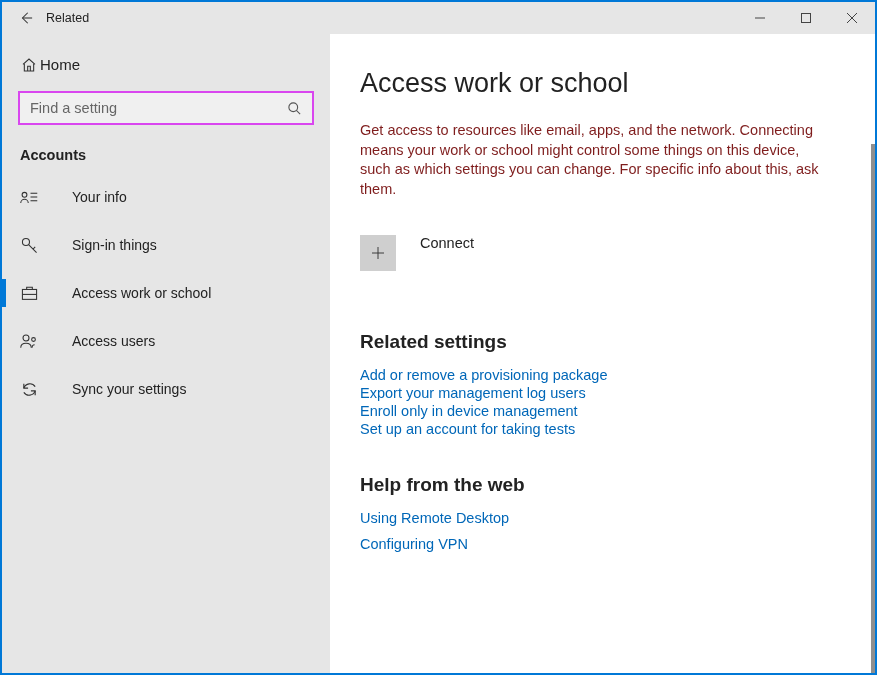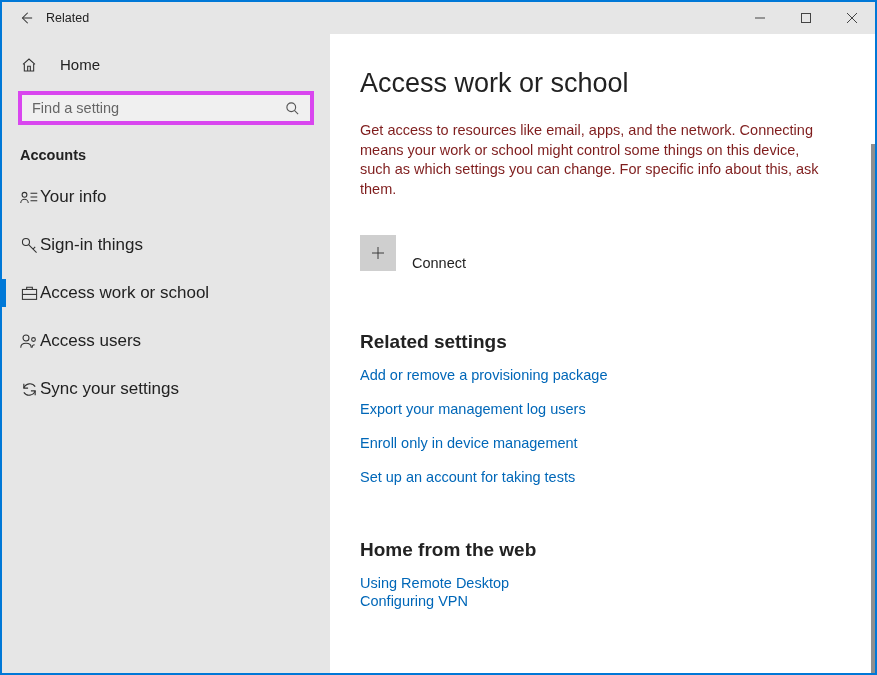--- a/index.html
+++ b/index.html
@@ -13,58 +13,58 @@
   }
   .titlebar .back { width: 28px; display:flex; align-items:center; justify-content:center; color:#333; }
   .titlebar .title { font-size: 12.5px; color: #222; margin-left: 6px; }
   .titlebar .win-controls { margin-left: auto; display:flex; }
   .win-btn { width: 46px; height: 32px; display:flex; align-items:center; justify-content:center; color:#444; }
   .win-btn svg { width: 10px; height: 10px; }
   .body { flex: 1; display: flex; overflow: hidden; }
   .sidebar {
     width: 328px; background: #e6e6e6; padding: 16px 16px 0 16px; display:flex; flex-direction:column;
   }
-  .home-row { display:flex; align-items:center; gap: 22px; padding: 6px 0 18px 2px; }
+  .home-row { display:flex; align-items:center; gap: 2px; padding: 6px 0 18px 2px; }
   .home-row .icon { width: 18px; display:flex; justify-content:center; color:#333; }
   .home-row .label { font-size: 15px; color:#222; }
   .search-box {
-    height: 34px; border: 4px solid #d946ef; background: #f0f0f0; display:flex; align-items:center;
+    height: 34px; border: 2px solid #d946ef; background: #f0f0f0; display:flex; align-items:center;
     padding: 0 10px; margin-bottom: 22px;
   }
   .search-box input {
     flex:1; border:none; outline:none; background:transparent; font-size: 14.5px; color:#333;
   }
   .search-box input::placeholder { color:#666; }
   .search-box .icon { color:#555; }
   .category-heading { font-size: 14.5px; font-weight:600; color:#222; margin-bottom: 12px; padding-left:2px; }
   .nav-item {
-    display:flex; align-items:center; gap: 2px; height: 44px; padding: 0 4px 0 2px;
-    font-size: 17px; color:#222; position: relative; cursor: default; text-align: center;
+    display:flex; align-items:center; gap: 34px; height: 44px; padding: 0 4px 0 2px;
+    font-size: 14px; color:#222; position: relative; cursor: default; text-align: center;
   }
   .nav-item .icon { width: 18px; display:flex; justify-content:center; color:#333; }
   .nav-item.selected::before {
     content:""; position:absolute; left:-16px; top:8px; bottom:8px; width:4px; background:#0078d7;
   }
   .nav-list { display:flex; flex-direction:column; gap: 4px; }
   .content {
     flex:1; background:#fff; position:relative; overflow-y:auto;
     padding: 34px 30px 30px 30px;
   }
   .scroll-indicator { position:absolute; right:0; top:110px; width:4px; height:560px; background:#8f8f8f; }
   h1.page-title { font-size: 27px; font-weight:400; color:#222; margin-bottom: 22px; }
   .description { font-size: 14.5px; color:#7f1d1d; line-height: 1.35; max-width: 460px; margin-bottom: 36px; }
-  .connect-row { display:flex; align-items:flex-end; gap: 16px; margin-bottom: 60px; }
+  .connect-row { display:flex; align-items:flex-start; gap: 24px; margin-bottom: 60px; }
   .plus-tile {
     width: 36px; height: 36px; background:#cfcfcf; display:flex; align-items:center; justify-content:center;
     color:#333;
   }
   .connect-label { font-size: 14.5px; color:#222; }
   h2.section-heading { font-size: 19px; font-weight:700; color:#222; margin-bottom: 14px; }
-  .link-list { display:flex; flex-direction:column; gap: 18px; margin-bottom: 54px; }
-  .link-list.tight { gap: 2px; margin-bottom: 20px; }
+  .link-list { display:flex; flex-direction:column; gap: 2px; margin-bottom: 37px; }
+  .link-list.tight { gap: 10px; margin-bottom: 20px; }
   .text-link { font-size: 14.5px; color:#0067b8; cursor:pointer; }
   svg { display:block; }
 </style>
 </head>
 <body>
 
 <div class="window">
 
   <div class="titlebar">
     <div class="back">
@@ -201,21 +201,21 @@
       </div>
 
       <h2 class="section-heading">Related settings</h2>
       <div class="link-list">
         <a class="text-link">Add or remove a provisioning package</a>
         <a class="text-link">Export your management log users</a>
         <a class="text-link">Enroll only in device management</a>
         <a class="text-link">Set up an account for taking tests</a>
       </div>
 
-      <h2 class="section-heading">Home from the web</h2>
+      <h2 class="section-heading">Help from the web</h2>
       <div class="link-list tight">
         <a class="text-link">Using Remote Desktop</a>
         <a class="text-link">Configuring VPN</a>
       </div>
 
       <div class="scroll-indicator"></div>
     </div>
 
   </div>
 </div>

